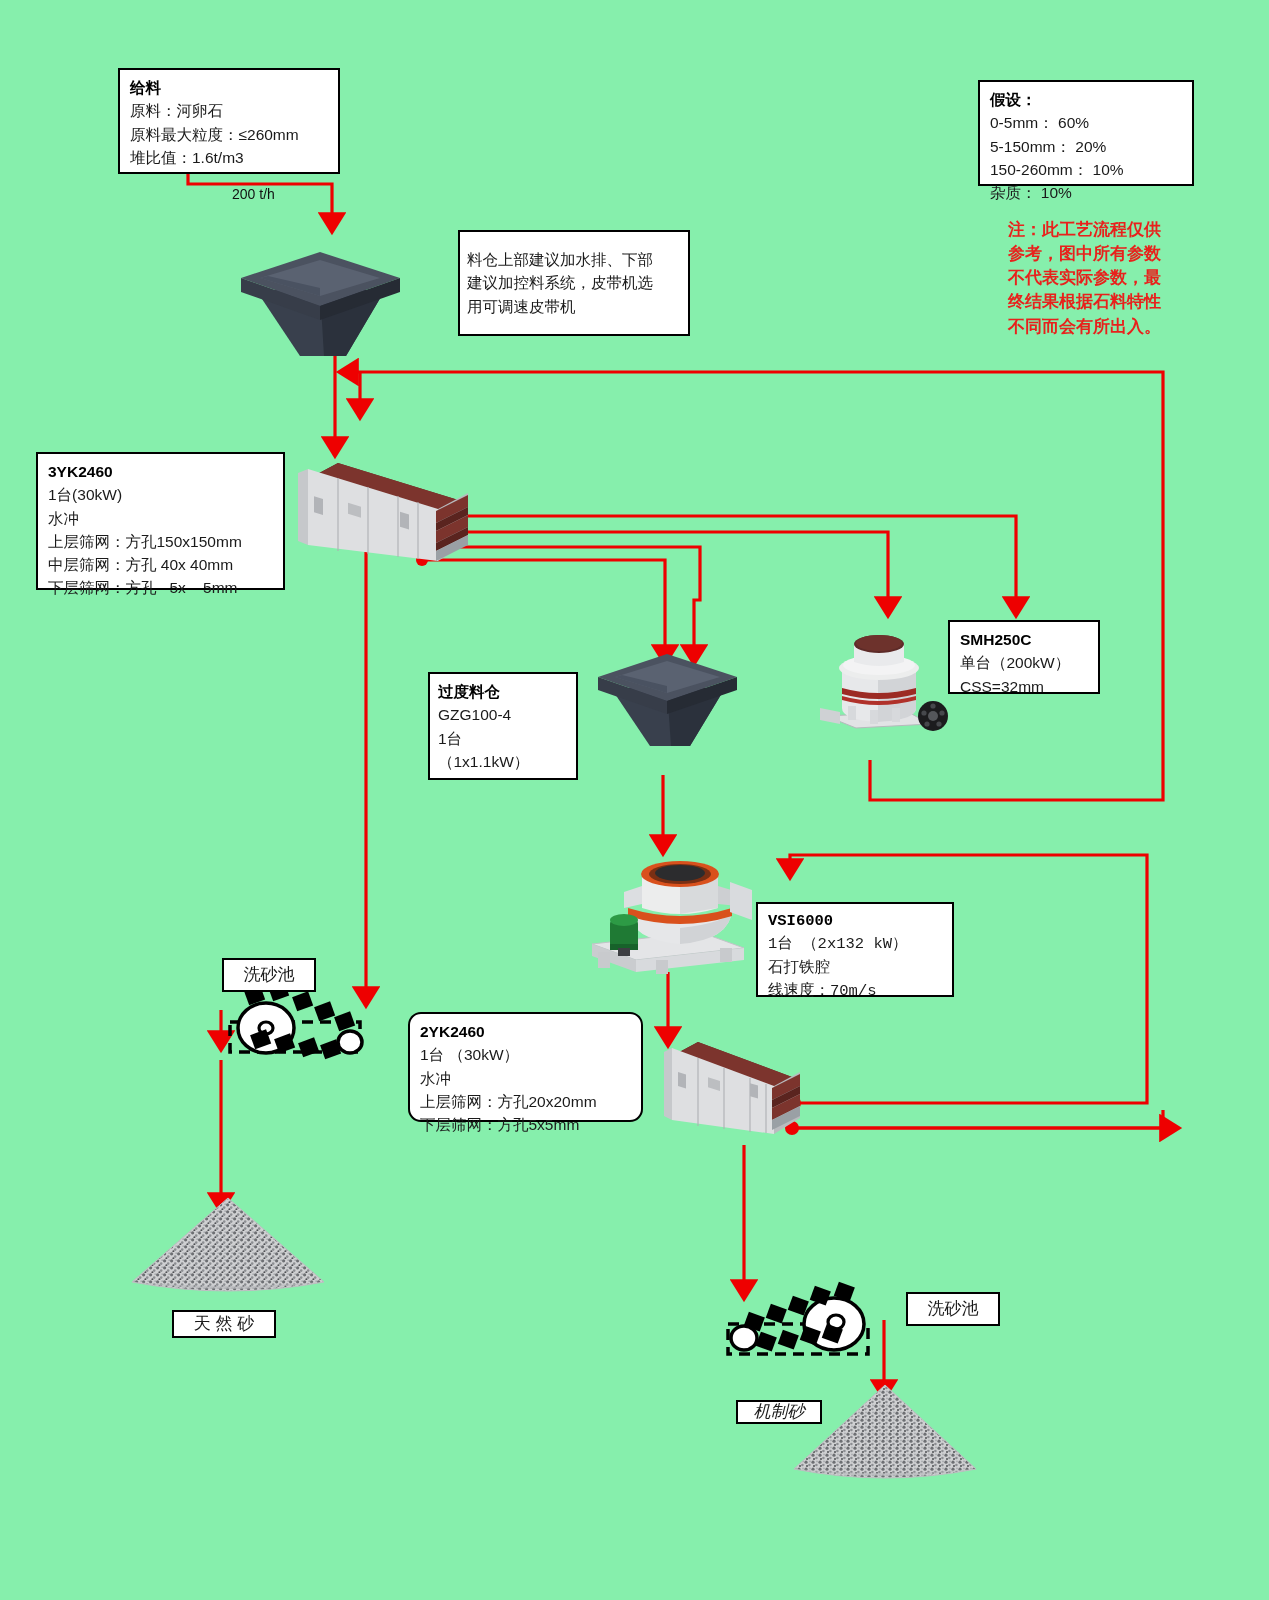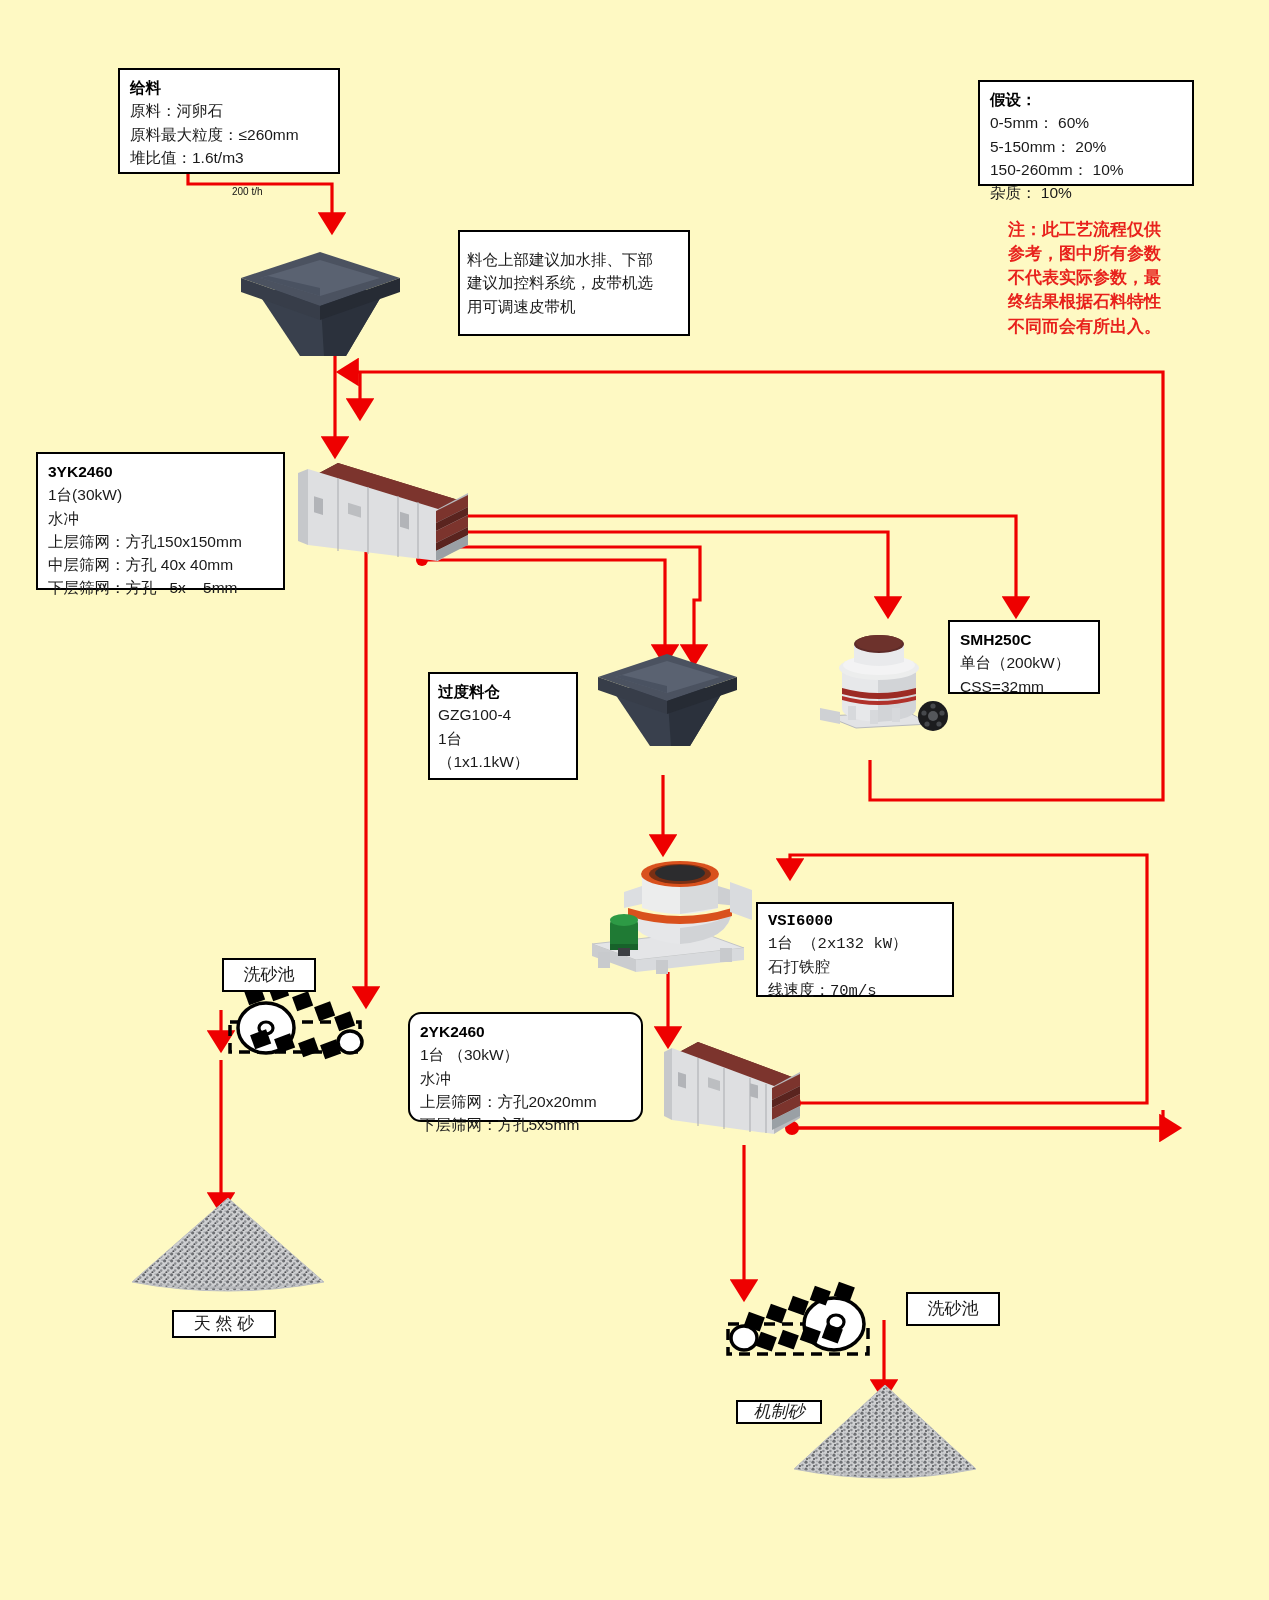--- a/index.html
+++ b/index.html
@@ -7,21 +7,21 @@
   body{
     font-family:"Liberation Sans","DejaVu Sans",sans-serif;
     color:#000;
     -webkit-font-smoothing:antialiased;
   }
   #stage{
     position:relative;
     width:1269px;
     height:1600px;
     overflow:hidden;
-    background:#fef9c3;
+    background:#86efac;
   }
 
   
   .box{
     position:absolute;
     border:2px solid #000;
     background:#fff;
     box-sizing:border-box;
     padding:6px 10px;
     font-size:15.5px;
@@ -38,21 +38,21 @@
   .note-red{
     position:absolute;
     color:#e8211c;
     font-weight:bold;
     font-size:17px;
     line-height:1.42;
     z-index:40;
   }
   .flowlabel{
     position:absolute;
-    font-size:10px;
+    font-size:14px;
     color:#111;
     z-index:40;
     white-space:nowrap;
   }
 
   
   #flow{position:absolute;left:0;top:0;width:1269px;height:1600px;z-index:10;}
 
   
   .hopper{position:absolute;z-index:20;}

